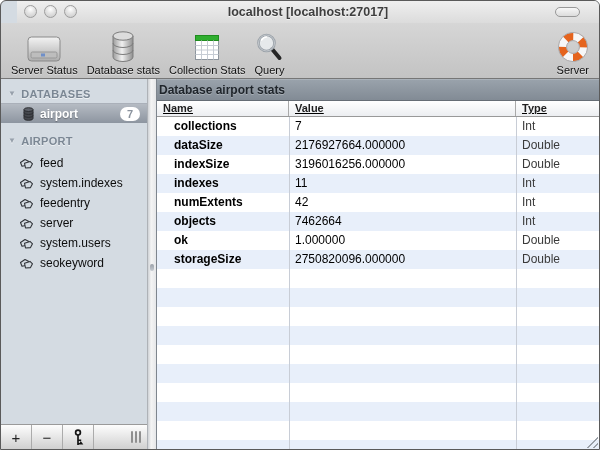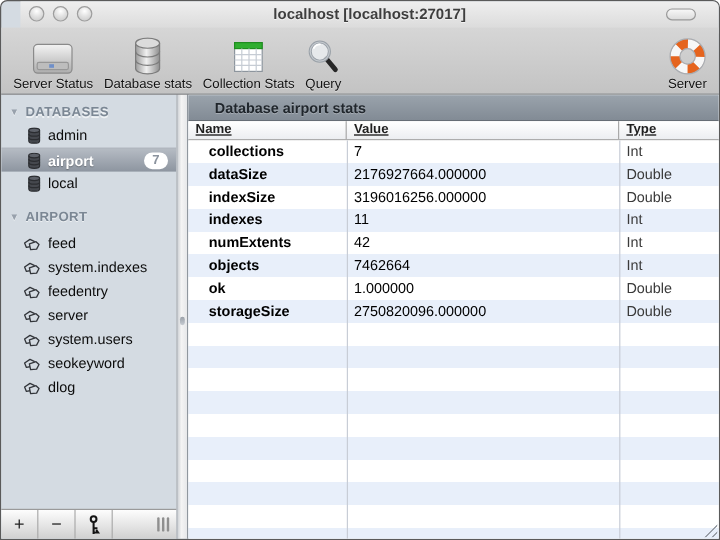--- a/index.html
+++ b/index.html
@@ -65,21 +65,21 @@
               background:linear-gradient(90deg,#cfd2d6,#f4f4f4 40%,#e6e7e9);
               border-left:1px solid #aeb2b7; border-right:1px solid #7e858d; }
   .splitter .dimple { position:absolute; left:2px; top:50%; width:4px; height:7px; border-radius:2px;
               background:linear-gradient(#9aa0a8,#c7ccd2); }
 
   
   .main { position:absolute; top:78px; left:156px; right:0; bottom:0; background:#fff; }
   .panel-header { position:absolute; top:0; left:0; right:0; height:22px;
                   background:linear-gradient(#99a2ab,#828b95);
                   border-top:1px solid #aab2ba; border-bottom:1px solid #666d75;
-                  line-height:20px; padding-left:22px; font-size:12px; font-weight:bold;
+                  line-height:20px; padding-left:2px; font-size:12px; font-weight:bold;
                   color:#20262c; text-shadow:0 1px 0 rgba(255,255,255,.25); }
   .col-header { position:absolute; top:22px; left:0; right:0; height:16px;
                 background:linear-gradient(#ffffff,#eceef1); border-bottom:1px solid #999;
                 display:grid; grid-template-columns:132px 227px 1fr;text-decoration:underline; }
   .col-header .hc { font-size:11px; font-weight:bold; color:#1f1f1f; line-height:15px;
                     padding-left:6px; border-right:1px solid #a9a9a9; }
   .col-header .hc:last-child { border-right:none; }
   .table-body { position:absolute; top:38px; left:0; right:0; bottom:0;
                 background:repeating-linear-gradient(to bottom,#ffffff 0 19px,#e8effa 19px 38px); }
   .vsep { position:absolute; top:0; bottom:0; width:1px; background:#c8cdd6; }
@@ -181,50 +181,30 @@
       </div>
     </div>
 
   <div class="sidebar">
     <div class="side-list" id="side-list">
         <div class="group">
           <div class="group-header">
             <span class="tri">▼</span>
             <span>DATABASES</span>
           </div>
-          <div class="s-item">
+          <div class="s-item selected">
             <span class="icn">
               <svg width="11" height="14" viewBox="0 0 11 14">
       <path d="M1 2.6 v8.8 a4.5 1.9 0 0 0 9 0 V2.6" fill="#45484e" stroke="#2b2d31"></path>
       <ellipse cx="5.5" cy="2.6" rx="4.5" ry="1.9" fill="#5d6169" stroke="#2b2d31"></ellipse>
       <path d="M1 5.6 a4.5 1.9 0 0 0 9 0 M1 8.5 a4.5 1.9 0 0 0 9 0" fill="none" stroke="#2b2d31"></path>
               </svg>
             </span>
-            <span>admin</span>
-          </div>
-          <div class="s-item selected">
-            <span class="icn">
-              <svg width="11" height="14" viewBox="0 0 11 14">
-      <path d="M1 2.6 v8.8 a4.5 1.9 0 0 0 9 0 V2.6" fill="#45484e" stroke="#2b2d31"></path>
-      <ellipse cx="5.5" cy="2.6" rx="4.5" ry="1.9" fill="#5d6169" stroke="#2b2d31"></ellipse>
-      <path d="M1 5.6 a4.5 1.9 0 0 0 9 0 M1 8.5 a4.5 1.9 0 0 0 9 0" fill="none" stroke="#2b2d31"></path>
-              </svg>
-            </span>
             <span>airport</span>
             <span class="badge">7</span>
-          </div>
-          <div class="s-item">
-            <span class="icn">
-              <svg width="11" height="14" viewBox="0 0 11 14">
-      <path d="M1 2.6 v8.8 a4.5 1.9 0 0 0 9 0 V2.6" fill="#45484e" stroke="#2b2d31"></path>
-      <ellipse cx="5.5" cy="2.6" rx="4.5" ry="1.9" fill="#5d6169" stroke="#2b2d31"></ellipse>
-      <path d="M1 5.6 a4.5 1.9 0 0 0 9 0 M1 8.5 a4.5 1.9 0 0 0 9 0" fill="none" stroke="#2b2d31"></path>
-              </svg>
-            </span>
-            <span>local</span>
           </div>
         </div>
         <div class="group">
           <div class="group-header">
             <span class="tri">▼</span>
             <span>AIRPORT</span>
           </div>
           <div class="s-item coll">
             <span class="icn">
               <svg width="15" height="12" viewBox="0 0 15 12">
@@ -271,29 +251,20 @@
             <span>system.users</span>
           </div>
           <div class="s-item coll">
             <span class="icn">
               <svg width="15" height="12" viewBox="0 0 15 12">
       <path d="M1.5 4.5 L6 1.5 L9.5 3.2 L8 7.2 L3 8.2 Z" fill="#d4dbe2" stroke="#33363b" stroke-width="1.1" stroke-linejoin="round"></path>
       <path d="M5.5 5.2 L11 3.4 L13.5 5.8 L11.5 9.6 L6.5 10 Z" fill="#d4dbe2" stroke="#33363b" stroke-width="1.1" stroke-linejoin="round"></path>
               </svg>
             </span>
             <span>seokeyword</span>
-          </div>
-          <div class="s-item coll">
-            <span class="icn">
-              <svg width="15" height="12" viewBox="0 0 15 12">
-      <path d="M1.5 4.5 L6 1.5 L9.5 3.2 L8 7.2 L3 8.2 Z" fill="#d4dbe2" stroke="#33363b" stroke-width="1.1" stroke-linejoin="round"></path>
-      <path d="M5.5 5.2 L11 3.4 L13.5 5.8 L11.5 9.6 L6.5 10 Z" fill="#d4dbe2" stroke="#33363b" stroke-width="1.1" stroke-linejoin="round"></path>
-              </svg>
-            </span>
-            <span>dlog</span>
           </div>
         </div>
       </div>
     <div class="side-footer" id="side-footer">
         <div class="sf-btn">
           <span>+</span>
         </div>
         <div class="sf-btn">
           <span>−</span>
         </div>

